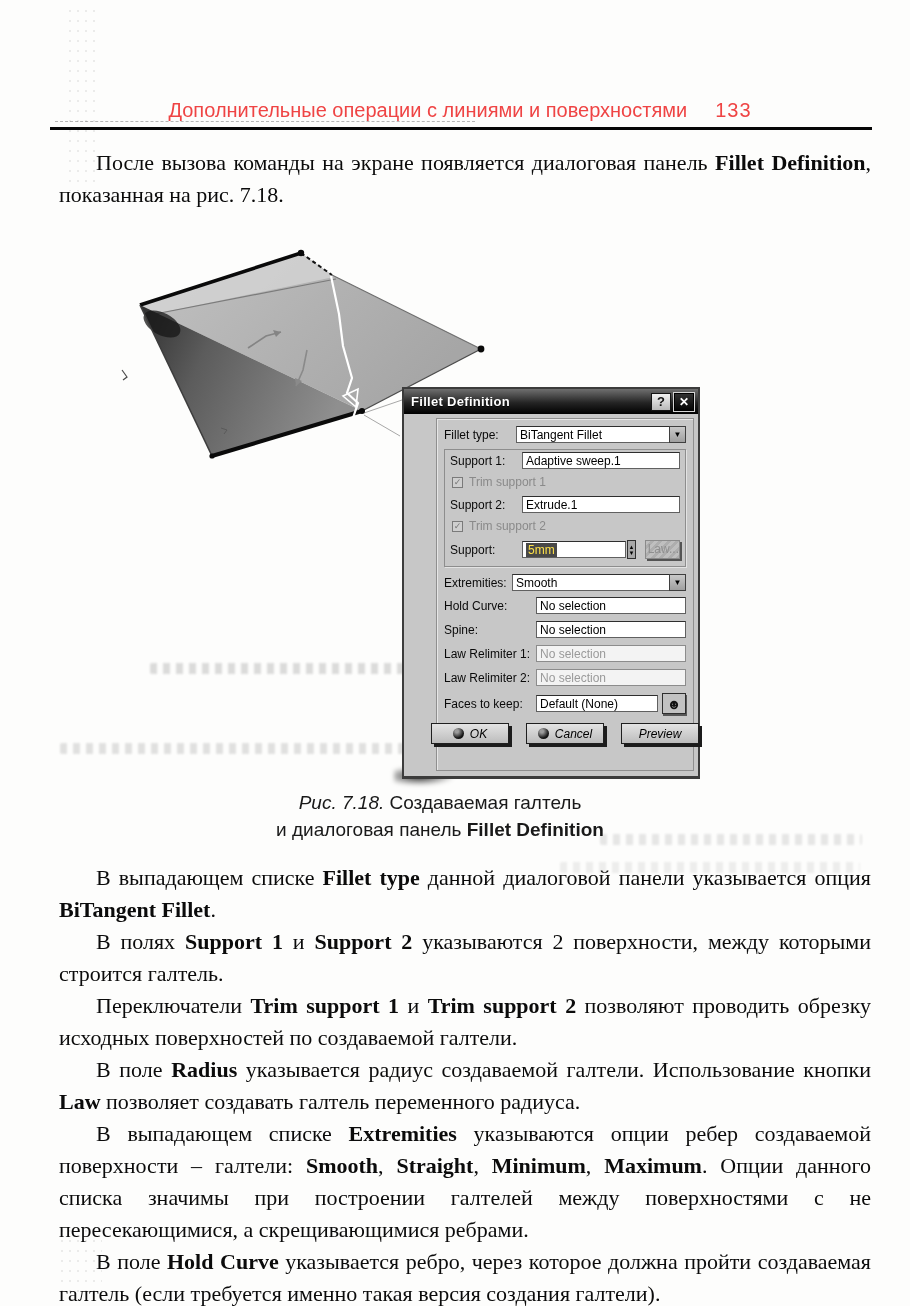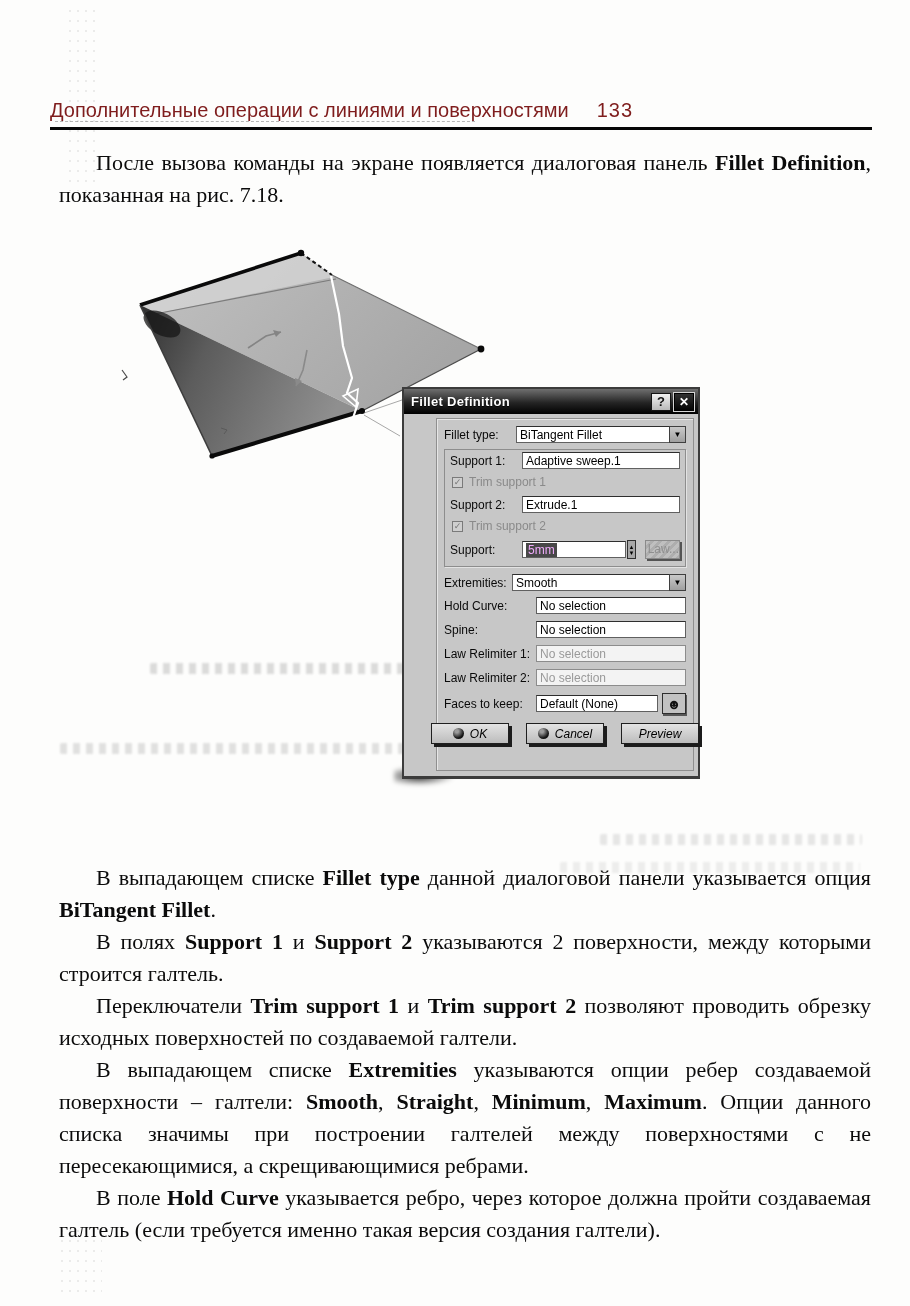--- a/index.html
+++ b/index.html
@@ -9,22 +9,22 @@
 
   
   .speckle{position:absolute;background-image:radial-gradient(rgba(0,0,0,.28) 1px,transparent 1.2px);
            background-size:8px 10px;opacity:.25;filter:blur(.3px);}
   .ghost{position:absolute;height:11px;border-radius:2px;opacity:.45;filter:blur(1.1px);
          background:repeating-linear-gradient(90deg,rgba(40,40,40,.35) 0 7px,transparent 7px 13px);}
   .smudge{position:absolute;background:radial-gradient(ellipse at 40% 50%,rgba(0,0,0,.85),rgba(0,0,0,0) 70%);
           filter:blur(2px);}
 
   
-  .hdr{position:absolute;top:99px;left:50px;width:820px;text-align:left;
-       font-family:"Liberation Sans",sans-serif;font-size:20px;color:#7f1d1d;}
+  .hdr{position:absolute;top:99px;left:50px;width:820px;text-align:center;
+       font-family:"Liberation Sans",sans-serif;font-size:20px;color:#ef4444;}
   .hdr .num{display:inline-block;margin-left:28px;letter-spacing:1px;}
   .hdr-rule{position:absolute;top:127px;left:50px;width:822px;height:3px;background:#060606;}
   .hdr-rule-faint{position:absolute;top:121px;left:55px;width:420px;height:0;
        border-top:1px dashed rgba(0,0,0,.28);}
 
   
   .serifblock{position:absolute;left:59px;width:812px;font-size:22px;line-height:32px;
               text-align:justify;color:#0b0b0b;}
   .serifblock p{margin:0;text-indent:37px;}
   .serifblock b{font-weight:bold;}
@@ -67,21 +67,21 @@
   .dd .arrow{width:17px;height:17px;box-sizing:border-box;background:linear-gradient(180deg,#c9c9c9,#9f9f9f);
              border:1px solid #3f3f3f;display:flex;align-items:center;justify-content:center;
              font-size:8px;color:#000;}
   .groupbox{border:1px solid #8d8d8d;box-shadow:1px 1px 0 rgba(255,255,255,.5);
             padding:2px 5px 1px;margin-bottom:7px;}
   .groupbox .lbl{width:72px;flex:none;}
   .chk-row{display:flex;align-items:center;gap:6px;margin:2px 0 7px 2px;color:#8a8a8a;}
   .chk{width:11px;height:11px;box-sizing:border-box;background:#cfcfcf;border:1px solid #7a7a7a;
        font-size:9px;line-height:9px;color:#777;text-align:center;}
   .radius-field{flex:none;width:104px;display:flex;align-items:center;}
-  .sel{background:#484848;color:#f0abfc;padding:0 2px;}
+  .sel{background:#484848;color:#fde047;padding:0 2px;}
   .spinner{width:16px;height:19px;box-sizing:border-box;margin-left:1px;background:#a8a8a8;
            border:1px solid #303030;display:flex;flex-direction:column;align-items:center;
            justify-content:center;font-size:6px;line-height:6px;color:#000;}
   .law-btn{margin-left:9px;width:68px;height:19px;box-sizing:border-box;
            background:repeating-linear-gradient(135deg,#bfbfbf 0 3px,#aeaeae 3px 6px);
            border:1px solid #8a8a8a;box-shadow:2px 2px 0 rgba(55,55,55,.8);
            color:#8f8f8f;text-align:right;line-height:17px;font-size:12px;}
   .extrow .lbl{width:68px;flex:none;}
   .lower .lbl{width:92px;flex:none;}
   .lower{margin-bottom:7px;}
@@ -256,22 +256,27 @@
           <span>Cancel</span>
         </span>
         <span class="dlg-btn">
           <span>Preview</span>
         </span>
       </div>
 
     </div>
   </div>
 
+  <div class="caption">
+    <div><i>Рис. 7.18.</i><span> Создаваемая галтель</span></div>
+    <div><span>и диалоговая панель </span><b>Fillet Definition</b></div>
+  </div>
 
   <div class="serifblock bodytext">
     <p><span>В выпадающем списке </span><b>Fillet type</b><span> данной диалоговой панели указывается опция </span><b>BiTangent Fillet</b><span>.</span></p>
     <p><span>В полях </span><b>Support 1</b><span> и </span><b>Support 2</b><span> указываются 2 поверхности, между которыми строится галтель.</span></p>
     <p><span>Переключатели </span><b>Trim support 1</b><span> и </span><b>Trim support 2</b><span> позволяют проводить обрезку исходных поверхностей по создаваемой галтели.</span></p>
+    <p><span>В поле </span><b>Radius</b><span> указывается радиус создаваемой галтели. Использование кнопки </span><b>Law</b><span> позволяет создавать галтель переменного радиуса.</span></p>
     <p><span>В выпадающем списке </span><b>Extremities</b><span> указываются опции ребер создаваемой поверхности – галтели: </span><b>Smooth</b><span>, </span><b>Straight</b><span>, </span><b>Minimum</b><span>, </span><b>Maximum</b><span>. Опции данного списка значимы при построении галтелей между поверхностями с не пересекающимися, а скрещивающимися ребрами.</span></p>
     <p><span>В поле </span><b>Hold Curve</b><span> указывается ребро, через которое должна пройти создаваемая галтель (если требуется именно такая версия создания галтели).</span></p>
   </div>
 
 </div>
 
 </body></html>

